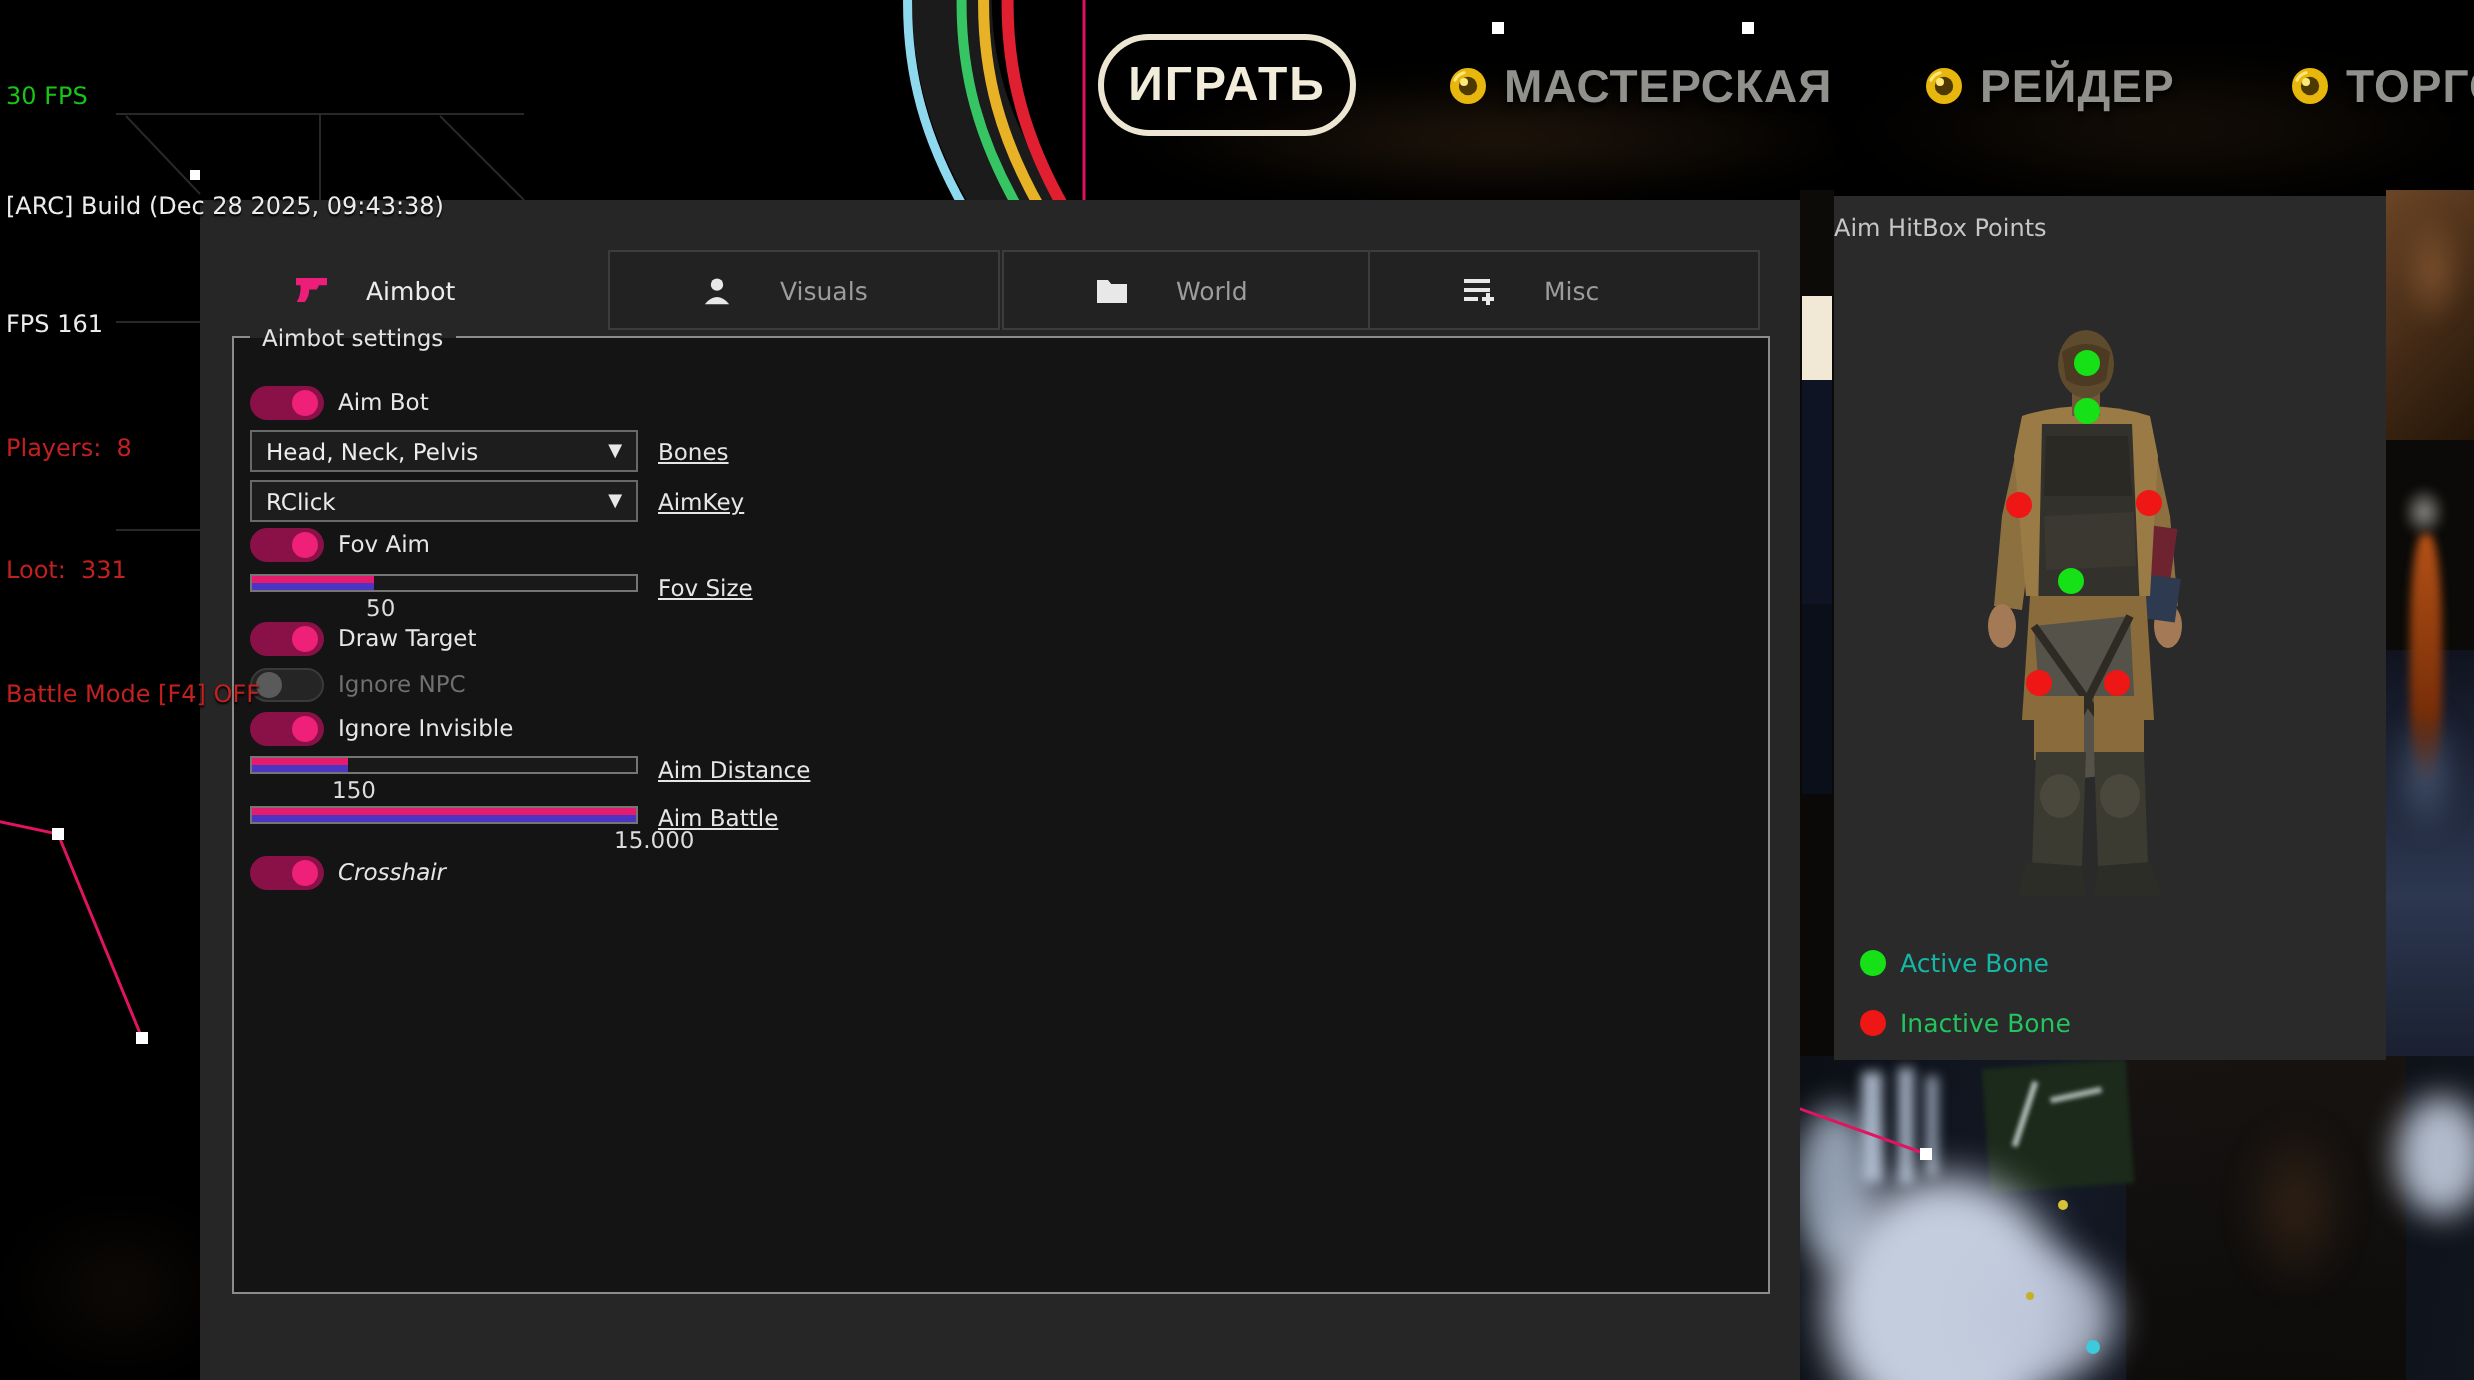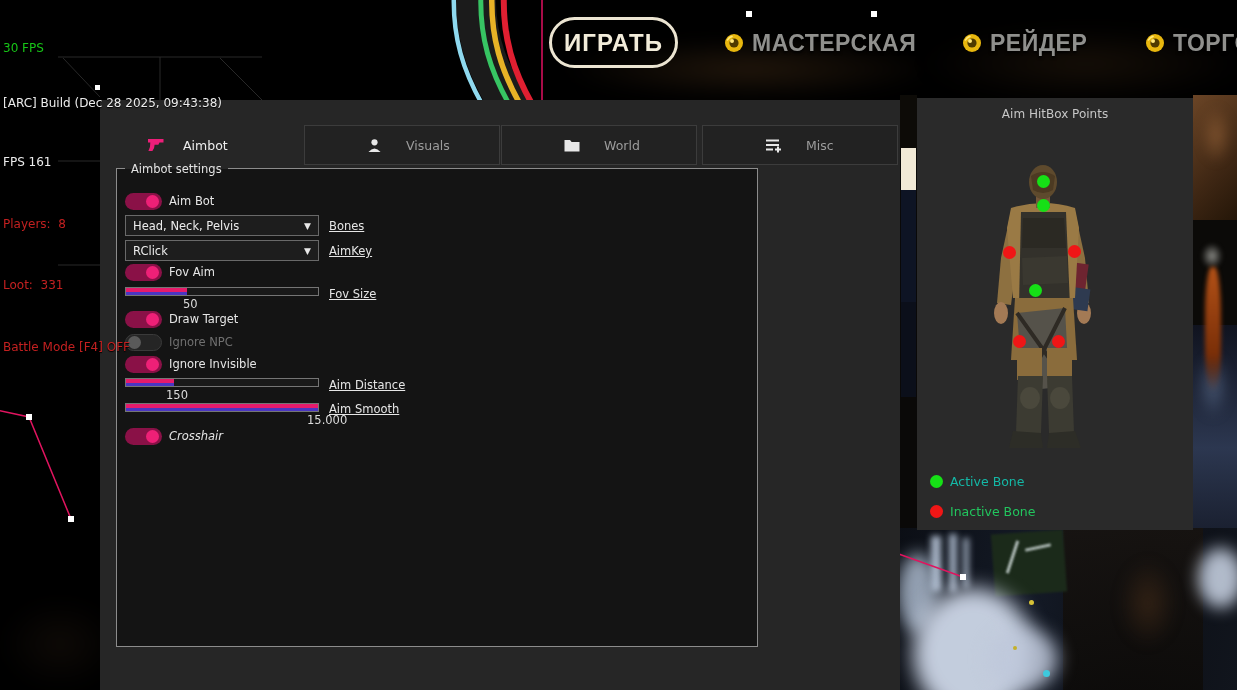--- a/index.html
+++ b/index.html
@@ -31,24 +31,24 @@
              font-family:"Liberation Sans",sans-serif;font-weight:bold;font-size:23px;color:#90908d;
              letter-spacing:.5px;text-shadow:0 2px 3px #000;cursor:pointer;}
   .coin{width:20px;height:20px;flex:0 0 auto;}
 
   
   .cheat-window{position:absolute;left:100px;top:100px;width:800px;height:590px;background:#262626;z-index:3;
                 color:#e6e6e6;font-size:11.5px;}
   .tab-active{position:absolute;left:34px;top:25px;width:170px;height:40px;display:flex;align-items:center;gap:19px;
               padding-left:14px;color:#ececec;font-size:12.5px;}
   .tab-box{position:absolute;top:25px;width:196px;height:40px;background:#222222;border:1px solid #3c3c3c;
-           display:flex;align-items:center;gap:24px;padding-left:62px;color:#9c9c9c;font-size:12.5px;cursor:pointer;}
-  .tab-box.t2{left:204px;} .tab-box.t3{left:401px;} .tab-box.t4{left:602px;}
-
-  .groupbox{position:absolute;left:16px;top:68px;width:642px;height:479px;background:#141414;
+           display:flex;align-items:center;gap:24px;padding-left:46px;color:#9c9c9c;font-size:12.5px;cursor:pointer;}
+  .tab-box.t2{left:204px;} .tab-box.t3{left:401px;} .tab-box.t4{left:584px;}
+
+  .groupbox{position:absolute;left:16px;top:68px;width:769px;height:479px;background:#141414;
             border:1px solid #8c8c8c;}
   .groupbox-label{position:absolute;left:8px;top:-9px;height:18px;line-height:18px;padding:0 6px;
                   background:linear-gradient(180deg,#262626 0 9px,#141414 9px 18px);color:#e4e4e4;font-size:11.5px;}
 
   .toggle{position:absolute;width:37px;height:17px;border-radius:9px;cursor:pointer;}
   .toggle .knob{position:absolute;top:2px;width:13px;height:13px;border-radius:50%;}
   .toggle.on{background:#8a1147;}
   .toggle.on .knob{right:3px;background:#ee2077;}
   .toggle.off{background:#252525;border:1px solid #3a3a3a;}
   .toggle.off .knob{left:2px;top:1px;background:#5a5a5a;}
@@ -59,21 +59,21 @@
       display:flex;align-items:center;padding:0 7px;color:#ececec;cursor:pointer;}
   .dd .arrow{margin-left:auto;font-size:9px;color:#e8e8e8;}
 
   .slider{position:absolute;left:8px;width:194px;height:9px;background:#191919;border:1px solid #757575;cursor:pointer;}
   .slider .fill{height:100%;background:linear-gradient(180deg,#e61b6b 0 52%,#4a36c2 52% 100%);}
   .slider-value{position:absolute;color:#dcdcdc;font-size:11.5px;}
   .side-label{position:absolute;left:212px;color:#e6e6e6;text-decoration:underline;}
 
   
   .hitbox-panel{position:absolute;left:917px;top:98px;width:276px;height:432px;background:#2a2a2a;z-index:3;}
-  .hitbox-title{position:absolute;top:9px;width:100%;text-align:center;color:#c6c6c6;font-size:12px;}
+  .hitbox-title{position:absolute;top:9px;width:100%;color:#c6c6c6;font-size:12px;}
   .bone-dot{position:absolute;width:13px;height:13px;border-radius:50%;}
   .legend-row{position:absolute;left:13px;display:flex;align-items:center;gap:7px;font-size:12.5px;}
   .legend-row .ldot{width:13px;height:13px;border-radius:50%;}
 
   svg{display:block;}
 </style>
 </head>
 <body>
 
 <div class="stage">
@@ -280,21 +280,21 @@
       <div class="slider" style="top:209px;">
         <div class="fill" style="width: 25%;"></div>
       </div>
       <div class="slider-value" style="left:49px;top:219px;">150</div>
       <div class="side-label" style="top:209px;">Aim Distance</div>
 
       <div class="slider" style="top:234px;">
         <div class="fill" style="width: 100%;"></div>
       </div>
       <div class="slider-value" style="left:190px;top:244px;">15.000</div>
-      <div class="side-label" style="top:233px;">Aim Smooth</div>
+      <div class="side-label" style="top:233px;">Aim Battle</div>
 
       <div class="toggle on" style="left:8px;top:259px;">
           <div class="knob"></div>
         </div>
       <div class="ctl-label" style="left:52px;top:259px;font-style:italic;">Crosshair</div>
     </div>
   </div>
 
   <div class="hitbox-panel">
     <div class="hitbox-title">Aim HitBox Points</div>

